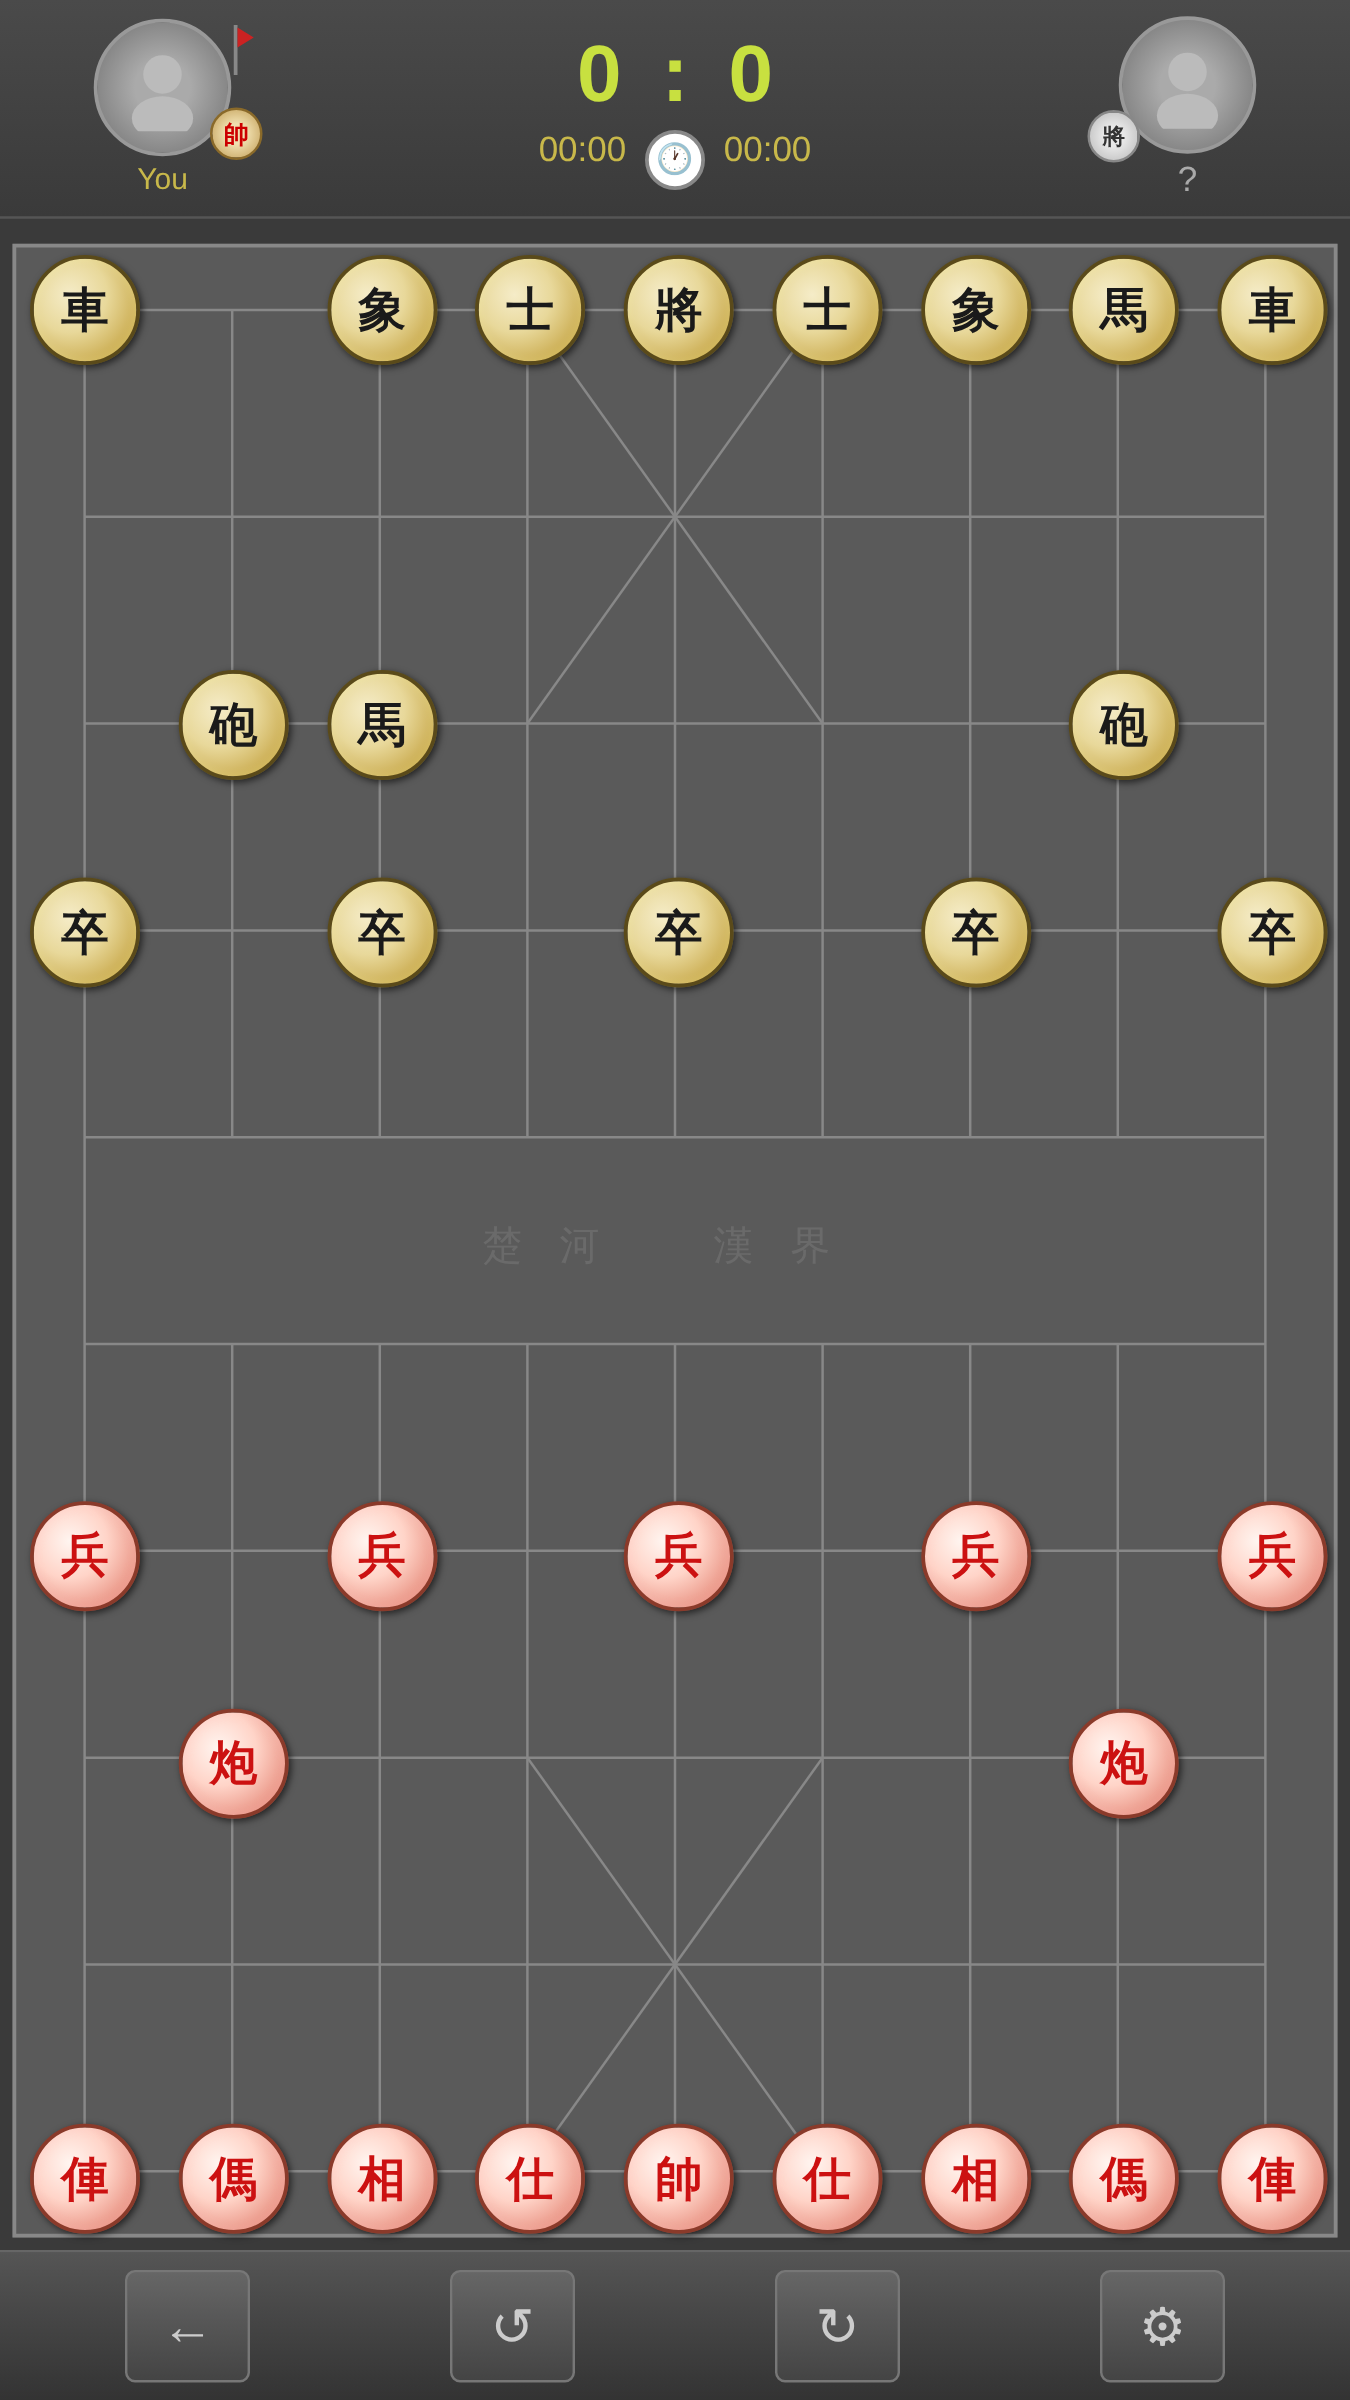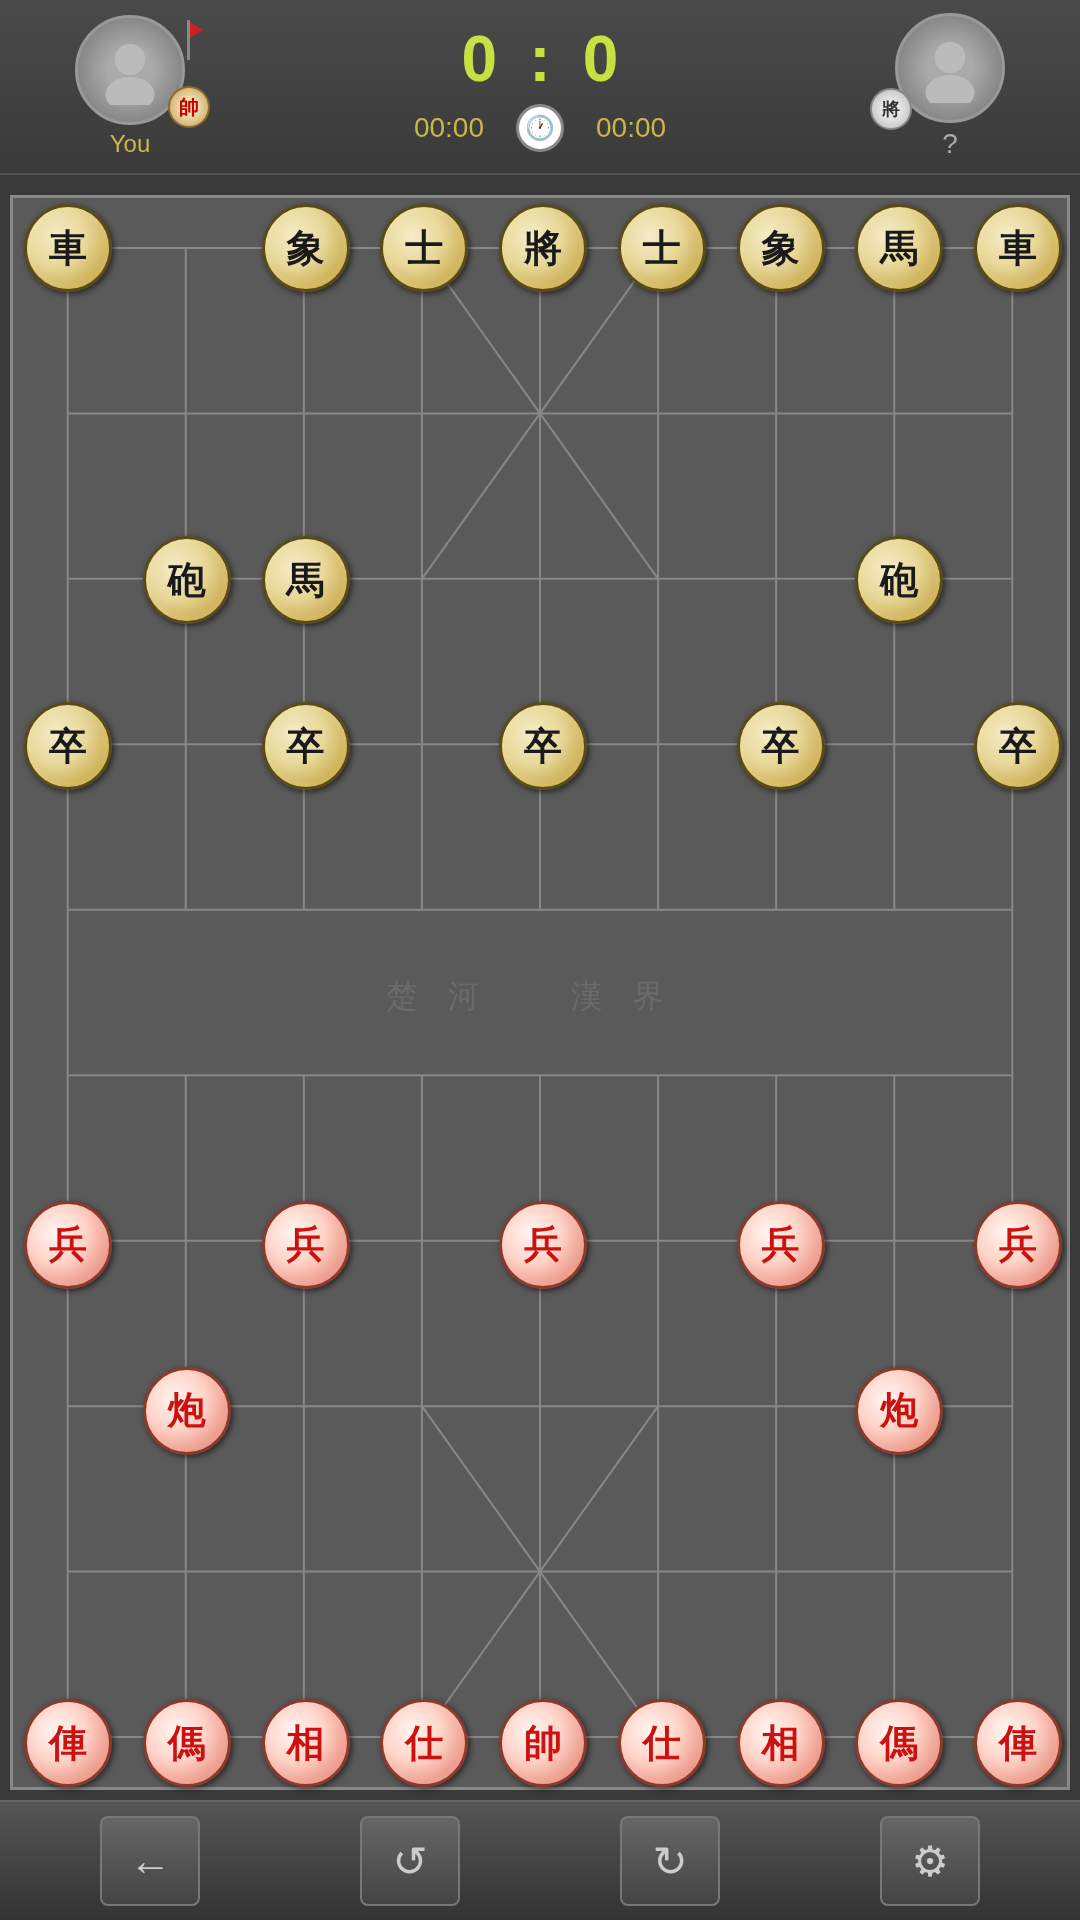--- a/index.html
+++ b/index.html
@@ -94,22 +94,22 @@
     }
 
     .score-separator {
       color: #c8e040;
       font-size: 64px;
       font-weight: bold;
     }
 
     .timer-section {
       display: flex;
-      align-items: center;
-      gap: 32px;
+      align-items: flex-start;
+      gap: 15px;
     }
 
     .timer-text {
       color: #c8b84a;
       font-size: 28px;
     }
 
     .clock-icon {
       width: 48px;
       height: 48px;

